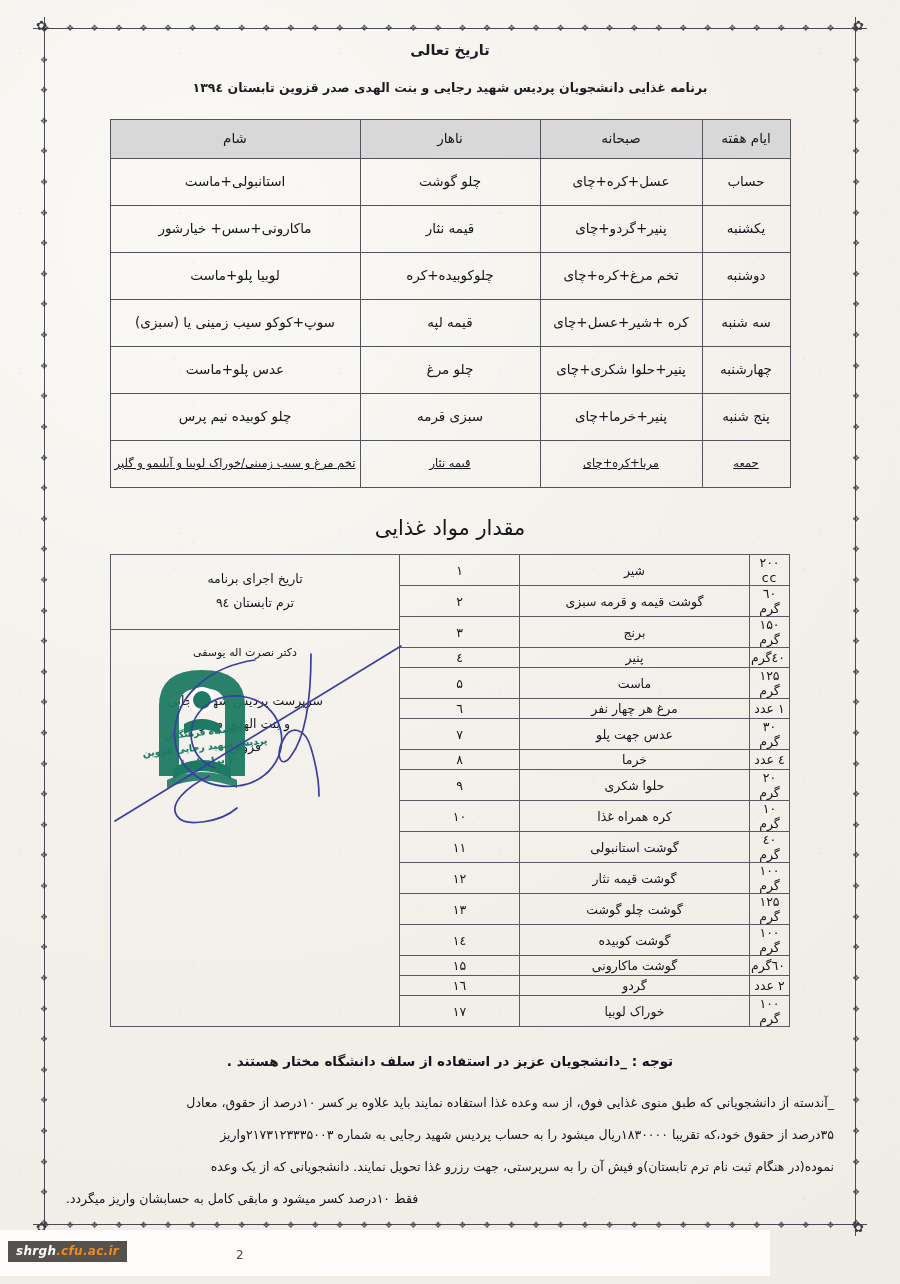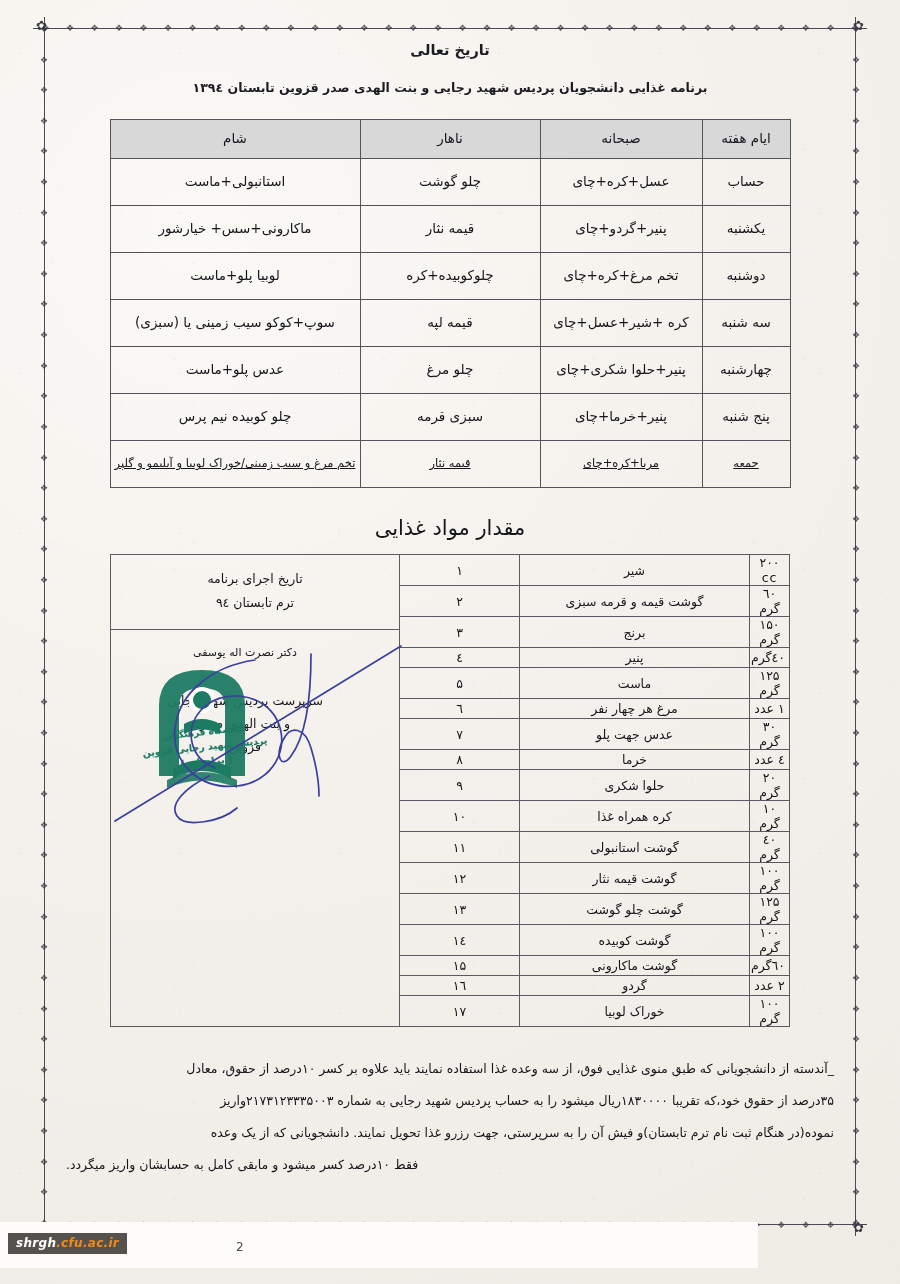--- a/index.html
+++ b/index.html
@@ -191,22 +191,23 @@
   .para{
     margin-top:18px;font-size:12.5px;color:#15151c;
     line-height:2.55;text-align:justify;
     padding:0 6px;
   }
   .para .ln{display:block;}
   .para .ln.center{text-align:left;}
 
   
   .footer-strip{
-    position:absolute;left:0;bottom:16px;width:758px;height:46px;
+    position:absolute;left:0;bottom:8px;width:758px;height:46px;
     background:#fdfcfa;
+    padding-left:12px;
   }
   .url-badge{
     position:absolute;left:8px;bottom:14px;
     background:#55524e;
     padding:3px 8px 4px;
     font-family:"DejaVu Sans",sans-serif;
     font-size:12px;font-weight:bold;font-style:italic;
     letter-spacing:.3px;
     direction:ltr;
   }
@@ -595,20 +596,21 @@
               <path d="M206 18 C206 70 198 104 186 120 C176 134 170 120 178 104 C186 88 200 92 206 112 C212 132 214 150 214 160"></path>
               <path d="M150 24 C108 30 74 56 70 92 C66 128 96 154 132 150 C168 146 186 112 172 84 C158 56 116 52 96 74 C78 94 86 124 110 132"></path>
               <path d="M104 140 C80 152 64 168 72 180 C80 192 116 186 132 172"></path>
             </g>
           </svg>
         </div>
       </div>
     </div>
 
     <div class="notes">
+      <div class="note-head">توجه : _دانشجویان عزیز در استفاده از سلف دانشگاه مختار هستند .</div>
       <div class="para" id="paraBox">
           <span class="ln">_آندسته از دانشجویانی که طبق منوی غذایی فوق، از سه وعده غذا استفاده نمایند باید علاوه بر کسر ۱۰درصد از حقوق، معادل</span>
           <span class="ln">۳۵درصد از حقوق خود،که تقریبا ۱۸۳۰۰۰۰ریال میشود را به حساب پردیس شهید رجایی به شماره ۲۱۷۳۱۲۳۳۳۵۰۰۳واریز</span>
           <span class="ln">نموده(در هنگام ثبت نام ترم تابستان)و فیش آن را به سرپرستی، جهت رزرو غذا تحویل نمایند. دانشجویانی که از یک وعده</span>
           <span class="ln center">فقط ۱۰درصد کسر میشود و مابقی کامل به حسابشان واریز میگردد.</span>
         </div>
     </div>
 
   </div>
 

